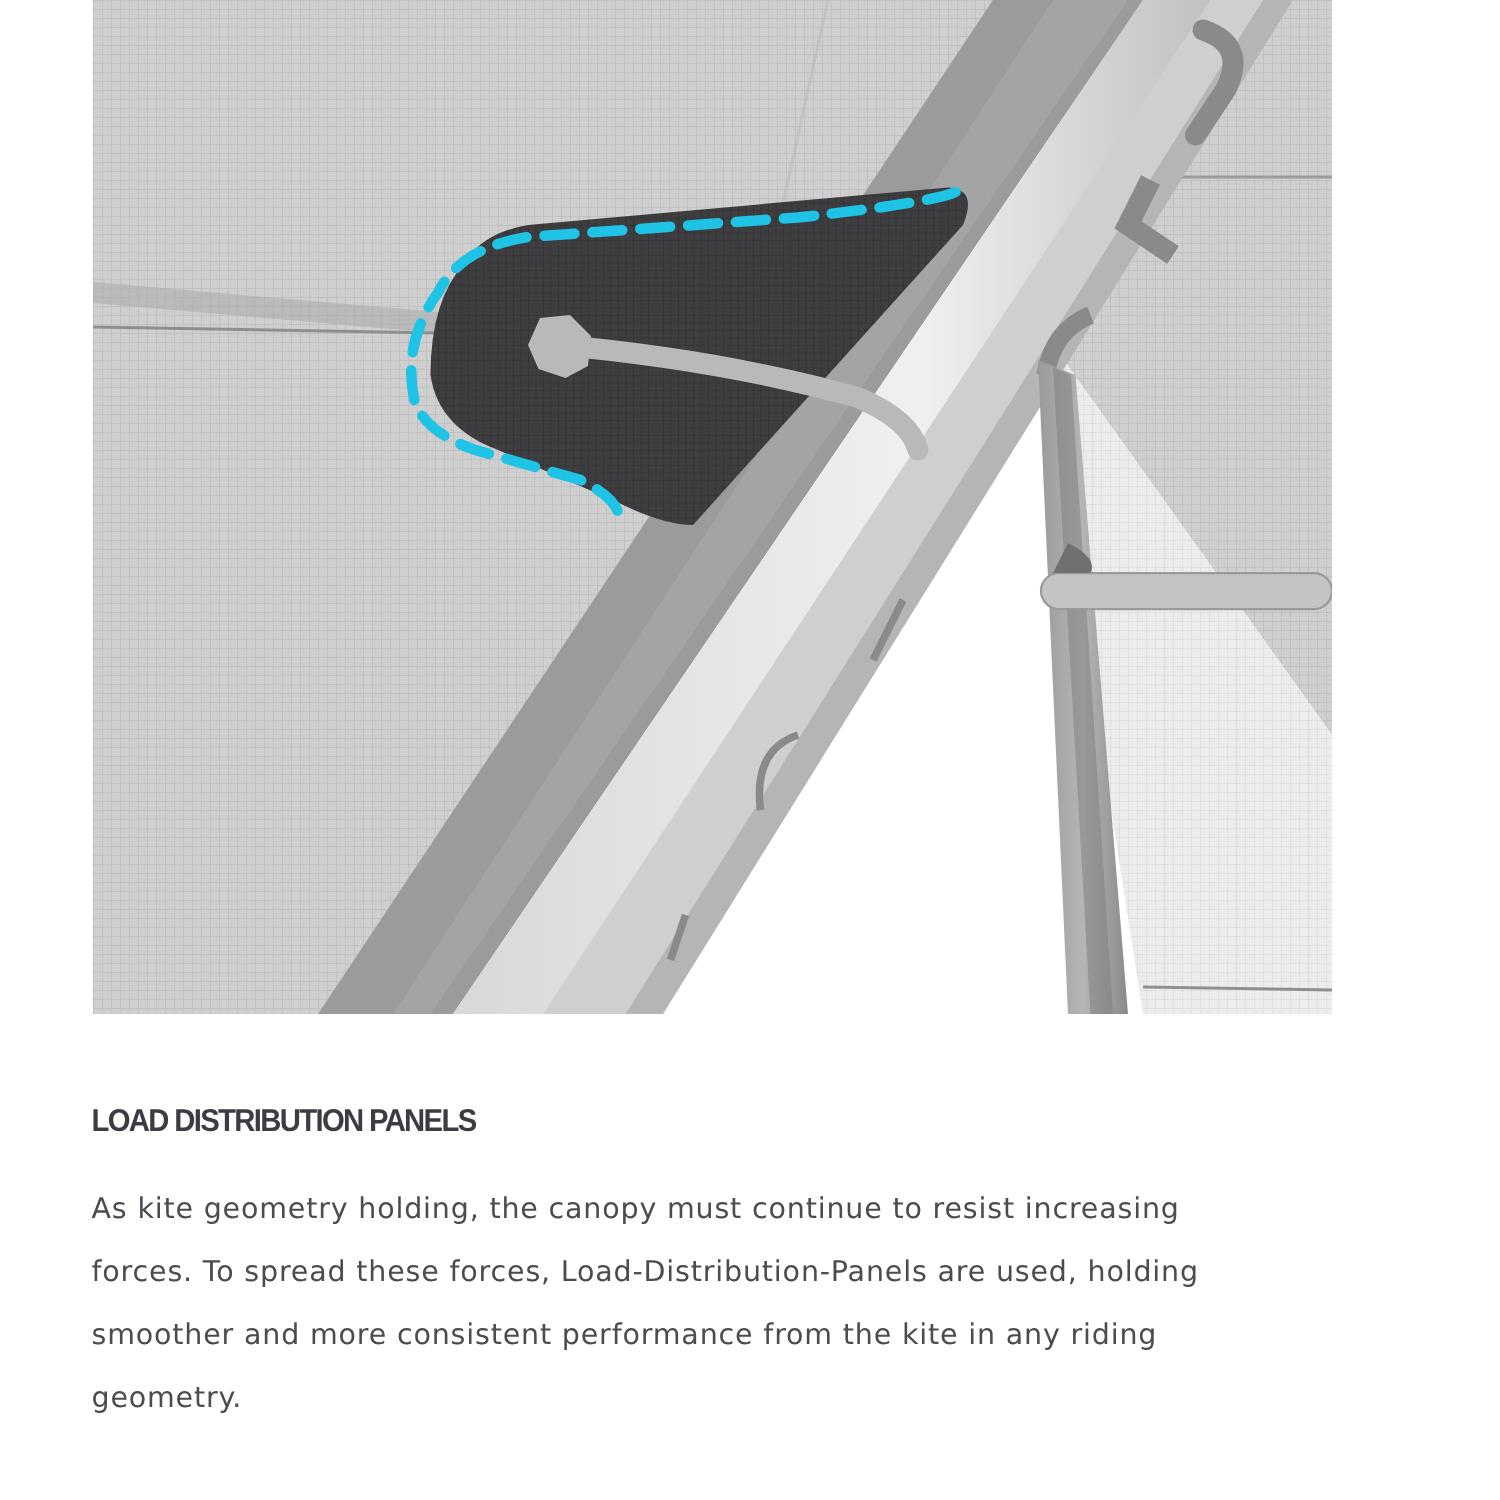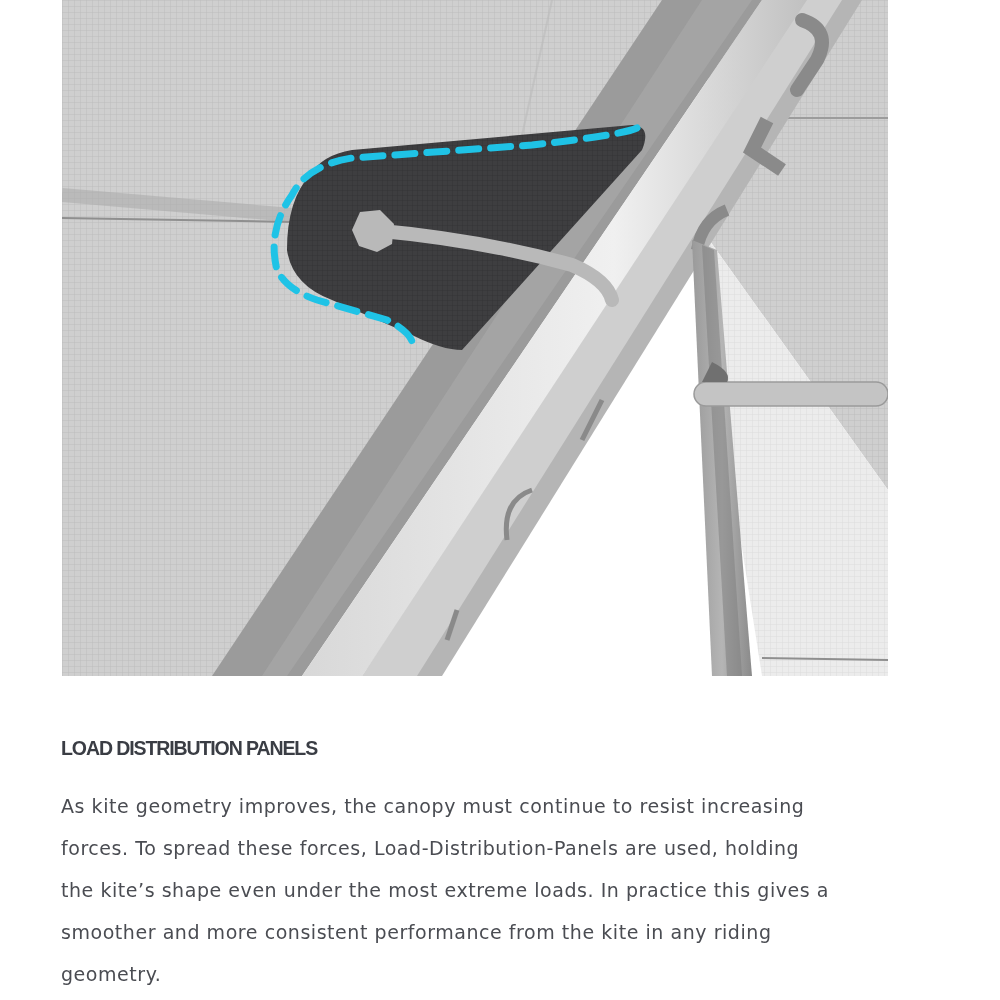--- a/index.html
+++ b/index.html
@@ -127,18 +127,17 @@
     <path d="M310 230 Q 420 240 510 265 Q 545 280 550 300" stroke="#b9b9b9" stroke-width="14" fill="none" stroke-linecap="round"></path>
     <polygon points="298,212 318,210 332,224 330,244 315,252 297,246 290,230" fill="#b9b9b9"></polygon>
 
     <path d="M575 128 Q 560 135 470 145 L 290 158 Q 245 165 230 195 Q 205 230 215 270 Q 225 290 255 300 L 325 320 Q 355 335 350 350" stroke="#1fc3e6" stroke-width="7" fill="none" stroke-dasharray="20 12" stroke-linecap="round"></path>
   </svg>
 </div>
 
 <h2 class="heading">LOAD DISTRIBUTION PANELS</h2>
 
 <p class="body-text">
-  <span>As kite geometry improves, the canopy must continue to resist increasing</span>
+  <span>As kite geometry holding, the canopy must continue to resist increasing</span>
   <span>forces. To spread these forces, Load-Distribution-Panels are used, holding</span>
-  <span>the kite’s shape even under the most extreme loads. In practice this gives a</span>
   <span>smoother and more consistent performance from the kite in any riding</span>
   <span>geometry.</span>
 </p>
 
 </body></html>

